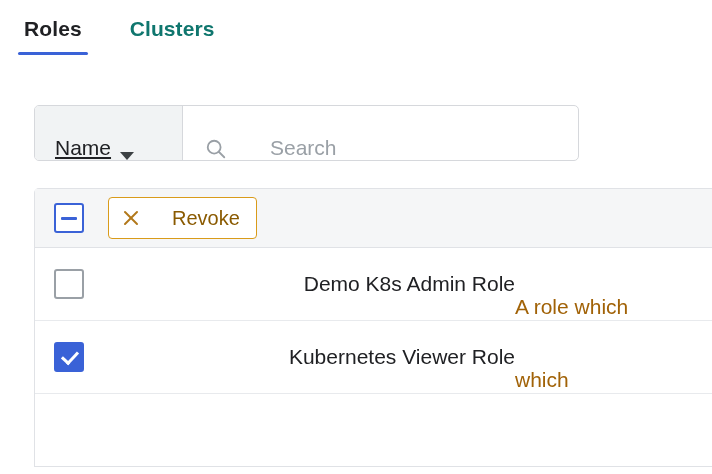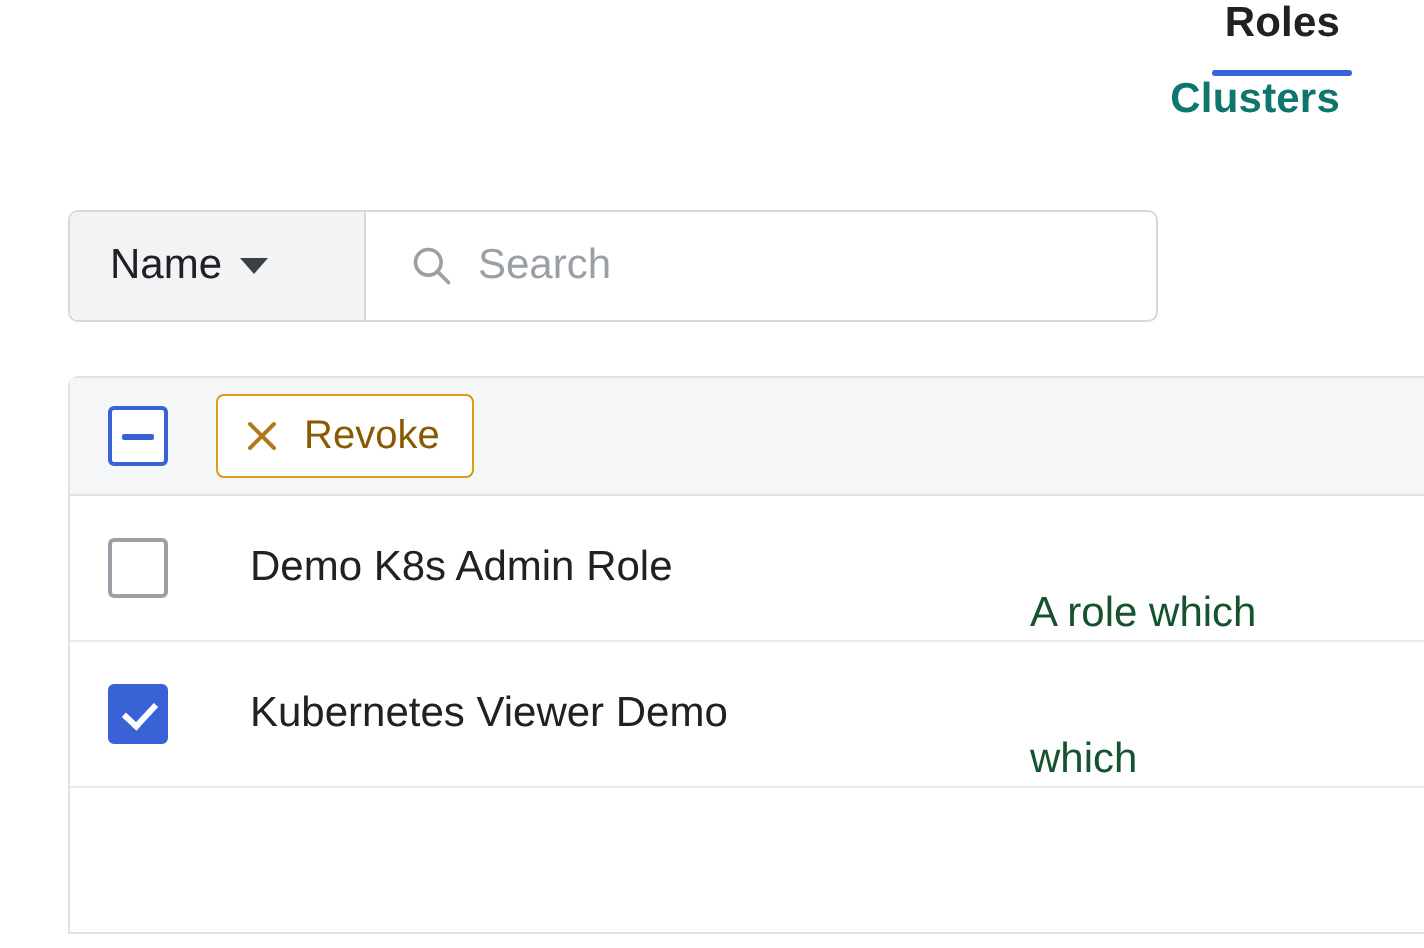--- a/index.html
+++ b/index.html
@@ -12,25 +12,24 @@
     height: 474px;
     font-family: "Liberation Sans", sans-serif;
     color: #202124;
     overflow: hidden;
     position: relative;
   }
 
   
   .tabs {
     display: flex;
-    align-items: flex-end;
+    align-items: center;
     padding-left: 18px;
     height: 72px;
     box-sizing: border-box;
-    flex-direction: column;
   }
   .tab {
     position: relative;
     font-size: 21px;
     font-weight: bold;
     color: #0f766e;
     padding: 0 6px 14px 6px;
     margin-right: 36px;
     cursor: pointer;
     letter-spacing: 0.1px;
@@ -59,42 +58,44 @@
     border-radius: 5px;
     box-sizing: border-box;
     overflow: hidden;
     background: #ffffff;
   }
   .filter-select {
     width: 148px;
     background: #f1f3f4;
     border-right: 1px solid #d6d8dc;
     display: flex;
-    align-items: center;
+    align-items: flex-end;
     padding-left: 20px;
     box-sizing: border-box;
     cursor: pointer;
+    text-decoration: underline;
   }
   .filter-select-label {
     font-size: 21px;
     color: #202124;
   }
   .caret {
     margin-left: 9px;
     width: 0;
     height: 0;
     border-left: 7px solid transparent;
     border-right: 7px solid transparent;
     border-top: 8px solid #3c4043;
   }
   .search-area {
     flex: 1;
     display: flex;
-    align-items: center;
+    align-items: flex-end;
     padding-left: 22px;
+    gap: 31px;
   }
   .search-icon {
     width: 22px;
     height: 22px;
     flex: none;
     margin-right: 12px;
   }
   .search-input {
     border: none;
     outline: none;
@@ -187,39 +188,41 @@
     border: 1px solid #d99b1a;
     border-radius: 4px;
     background: #fff;
     color: #8a5a00;
     font-size: 20px;
     display: flex;
     align-items: center;
     padding: 0 16px 0 14px;
     cursor: pointer;
     box-sizing: border-box;
+    gap: 20px;
   }
   .revoke-x {
     width: 16px;
     height: 16px;
     margin-right: 13px;
     flex: none;
   }
 
   .cell-name {
     margin-left: 41px;
     font-size: 21px;
     color: #202124;
     width: 390px;
     white-space: nowrap;
     overflow: hidden;
+    text-align: right;
   }
   .cell-desc {
     font-size: 21px;
-    color: #14532d;
+    color: #a16207;
     white-space: nowrap;
     overflow: hidden;
     margin-top: 45px;
   }
 </style>
 </head>
 <body>
 
 <div class="tabs">
   <div class="tab active">
@@ -258,21 +261,21 @@
   </div>
 
   <div class="row">
     <div class="cb"></div>
     <div class="cell-name">Demo K8s Admin Role</div>
     <div class="cell-desc">A role which</div>
   </div>
 
   <div class="row">
     <div class="cb checked"></div>
-    <div class="cell-name">Kubernetes Viewer Demo</div>
+    <div class="cell-name">Kubernetes Viewer Role</div>
     <div class="cell-desc">which</div>
   </div>
 
   <div class="row">
     <div class="cell-name"></div>
   </div>
 
 </div>
 
 </body></html>

